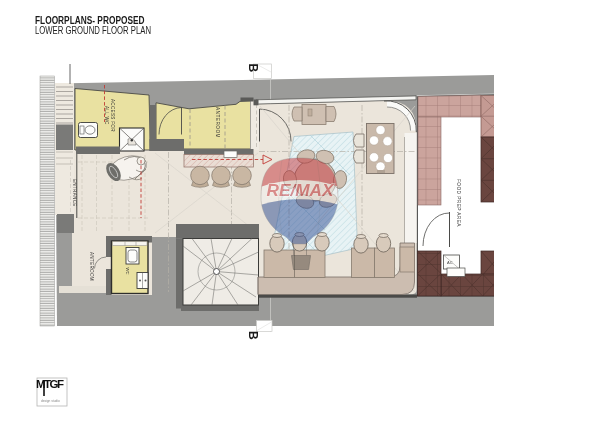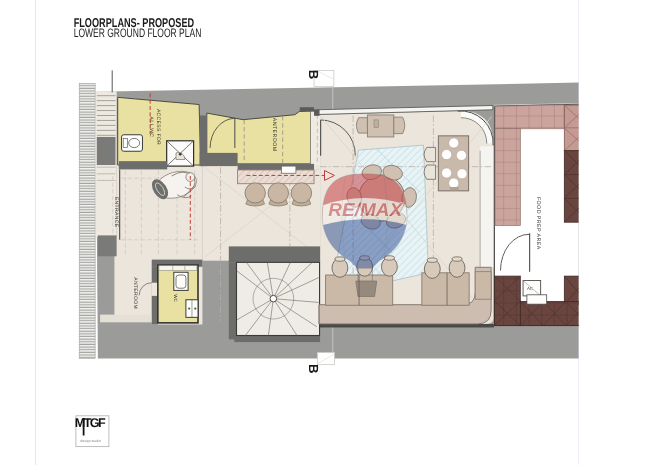--- a/index.html
+++ b/index.html
@@ -1,17 +1,17 @@
 <!DOCTYPE html>
 <html><head>
 <meta charset="utf-8">
 <style>
 html,body{margin:0;padding:0;background:#fff;}
 *{font-family:"Liberation Sans",sans-serif;}
-#page{position:relative;width:494px;height:423px;background:#c4b5fd;overflow:hidden;margin-left:32px;}
+#page{position:relative;width:494px;height:423px;background:#c4b5fd;overflow:hidden;}
 </style>
 </head>
 <body>
 <div id="page">
 <svg width="600" height="423" viewBox="0 0 600 423" xmlns="http://www.w3.org/2000/svg">
 <defs>
 <pattern id="hstrip" width="4" height="2.4" patternUnits="userSpaceOnUse">
   <rect width="4" height="2.4" fill="#f2f2f0"></rect>
   <line x1="0" y1="1" x2="4" y2="1" stroke="#828280" stroke-width="0.75"></line>
 </pattern>

